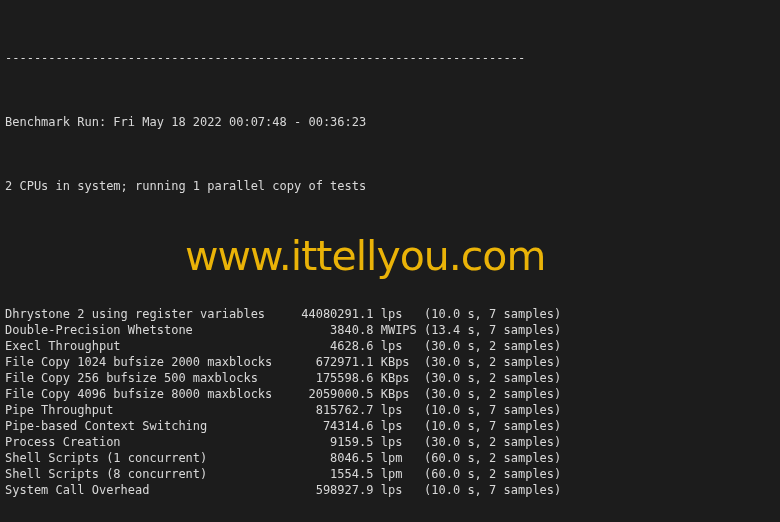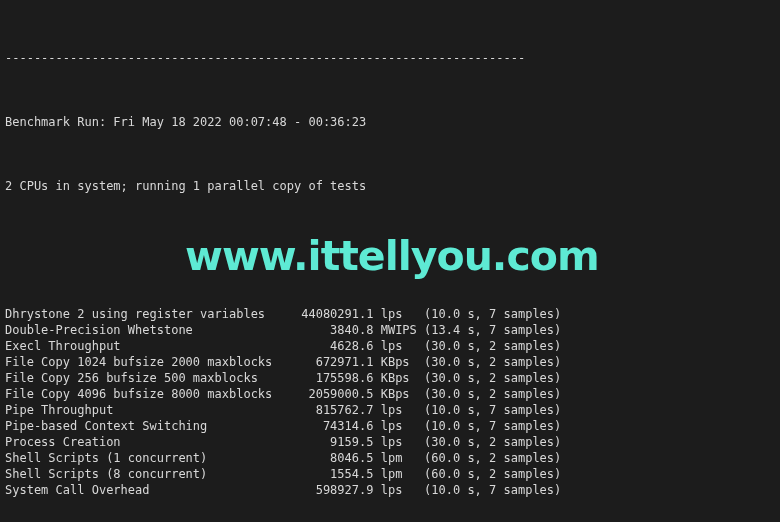--- a/index.html
+++ b/index.html
@@ -41,24 +41,24 @@
     white-space: pre;
     font-family: "DejaVu Sans Mono", "Liberation Mono", monospace;
   }
   .blank { height: 16px; }
   .watermark {
     position: absolute;
     left: 185px;
     top: 236px;
     z-index: 5;
     font-family: "DejaVu Sans", "Liberation Sans", sans-serif;
-    font-weight: bold;
+    font-weight: normal;
     font-size: 41px;
     line-height: 41px;
-    color: #5eead4;
+    color: #eab308;
     letter-spacing: -1px;
     pointer-events: none;
     user-select: none;
   }
 </style>
 </head>
 <body>
 
 <div id="terminal">
 

